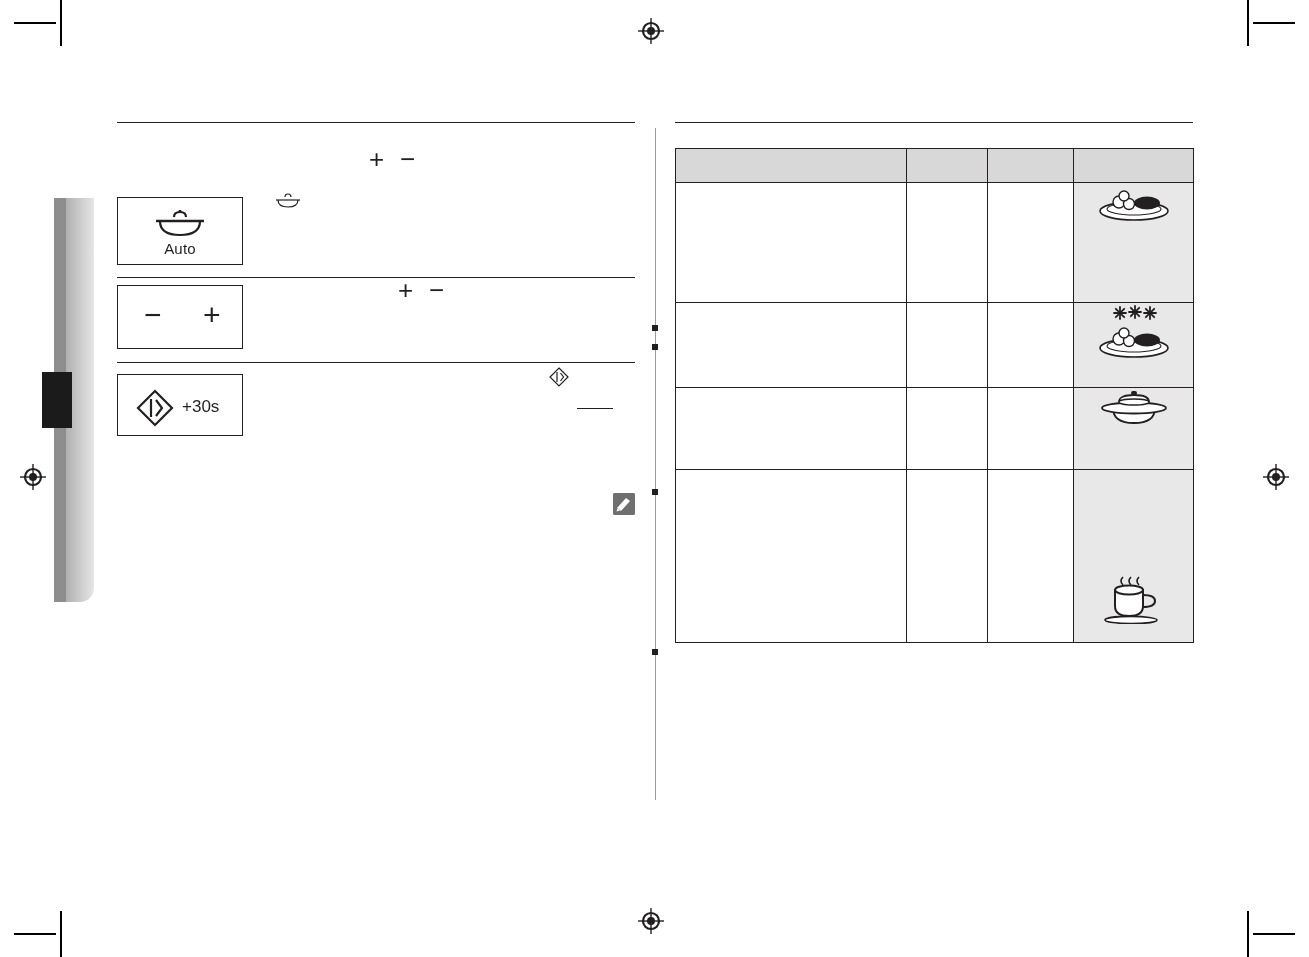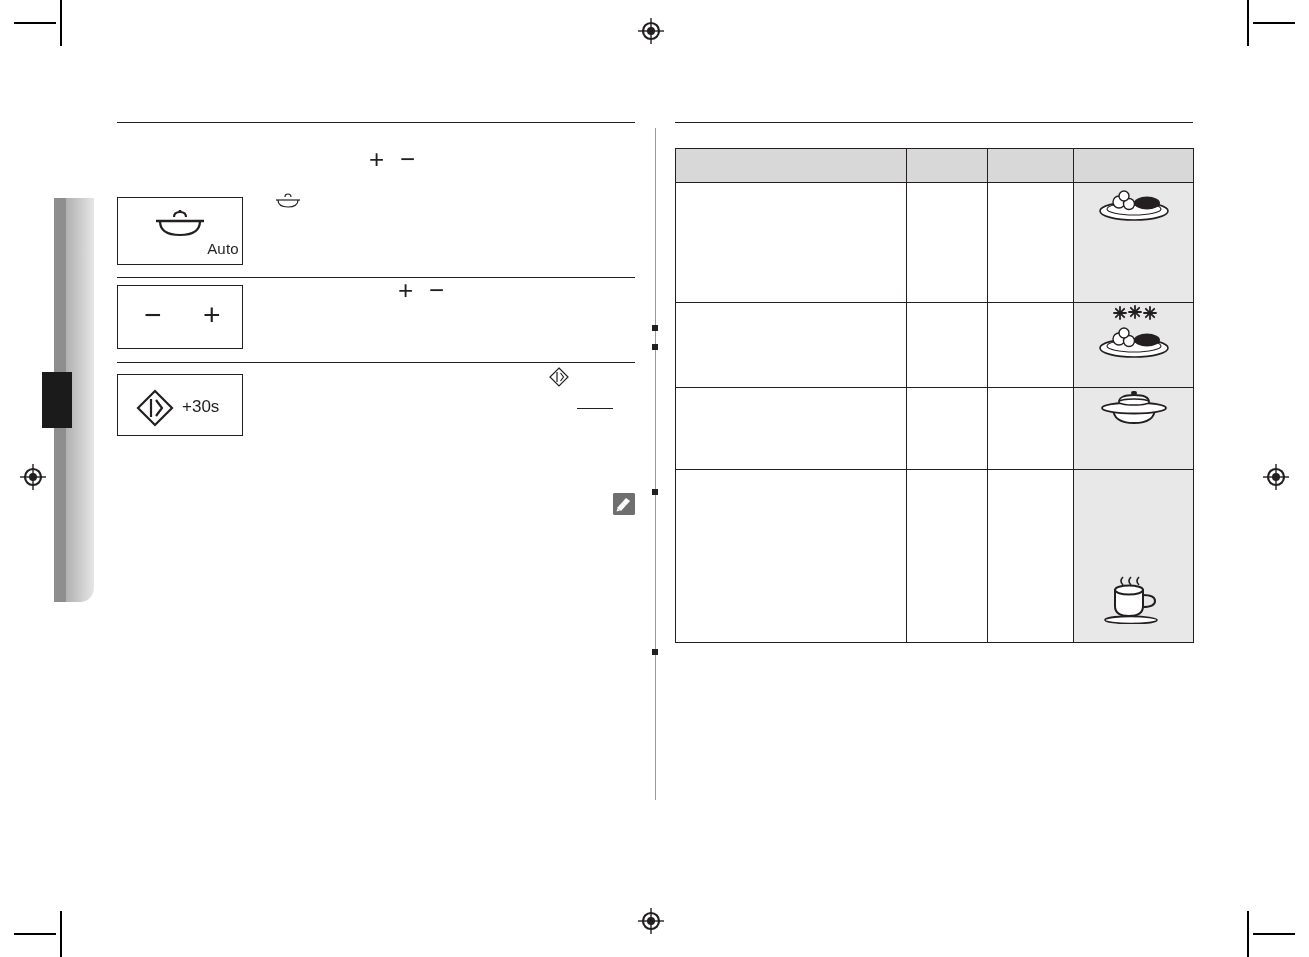--- a/index.html
+++ b/index.html
@@ -65,21 +65,20 @@
     width: 12px;
     height: 404px;
     background: #8e8e8e;
   }
 
   .btn-box {
     position: absolute;
     border: 1px solid #231f20;
     background: #fff;
     box-sizing: border-box;
-    padding-left: 43px;
   }
 
   .sep-rule {
     position: absolute;
     left: 117px;
     width: 518px;
     height: 1px;
     background: #231f20;
   }
 

